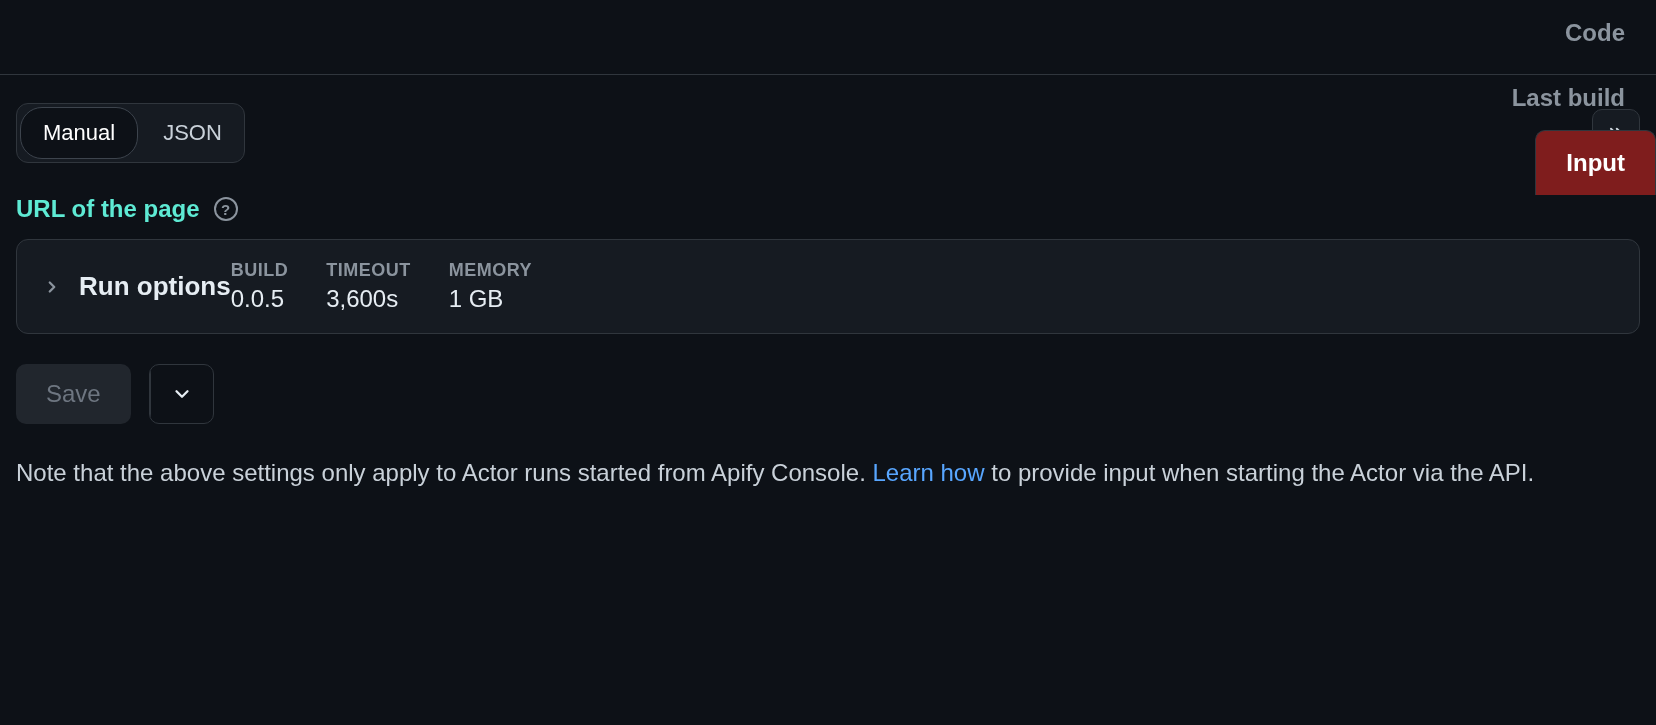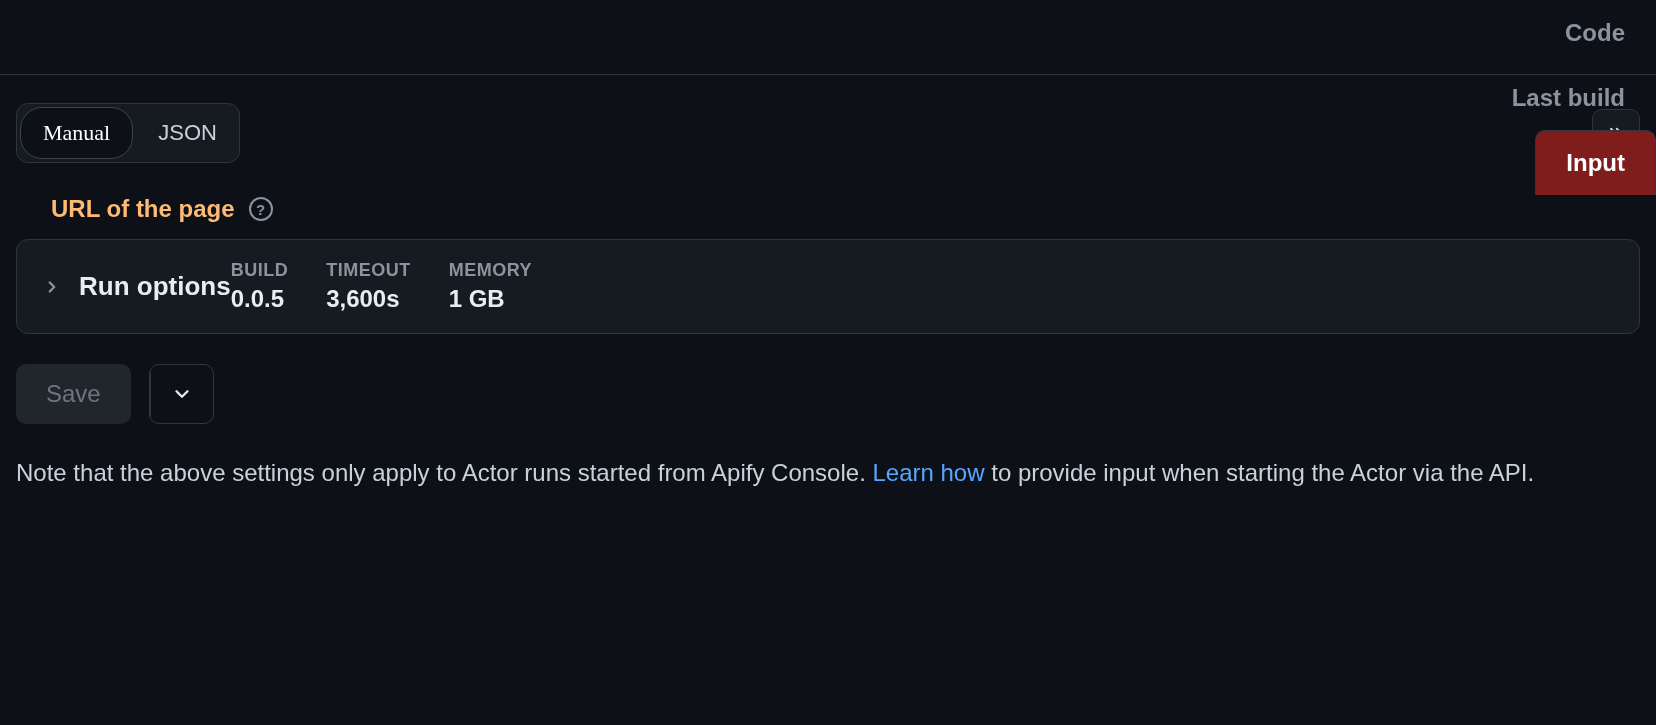--- a/index.html
+++ b/index.html
@@ -66,21 +66,20 @@
     background: transparent;
     border: none;
     cursor: pointer;
   }
   .mode-btn.active {
     background: #0d1117;
     border: 1px solid #3d444d;
     border-radius: 22px;
     margin: 3px;
     color: #ffffff;
-    font-family: Liberation Serif, serif;
   }
   .expand-btn {
     width: 48px;
     height: 48px;
     border: 1px solid #30363d;
     border-radius: 10px;
     background: #161b22;
     color: #c9d1d9;
     cursor: pointer;
     display: flex;
@@ -90,22 +89,21 @@
   }
   .field-label-row {
     display: flex;
     align-items: center;
     gap: 14px;
     margin-bottom: 16px;
   }
   .field-label {
     font-size: 24px;
     font-weight: 600;
-    color: #fdba74;
-    margin-left: 35px;
+    color: #5eead4;
   }
   .help-icon {
     width: 24px;
     height: 24px;
     border: 2px solid #8b949e;
     border-radius: 50%;
     color: #8b949e;
     display: inline-flex;
     align-items: center;
     justify-content: center;
@@ -177,21 +175,21 @@
     gap: 4px;
   }
   .stat-label {
     font-size: 18px;
     font-weight: 600;
     color: #8b949e;
     letter-spacing: 0.5px;
   }
   .stat-value {
     font-size: 24px;
-    font-weight: 700;
+    font-weight: 400;
     color: #e6edf3;
   }
   .action-row {
     display: flex;
     gap: 18px;
     margin-bottom: 30px;
   }
   .save-btn {
     padding: 16px 30px;
     font-size: 24px;

